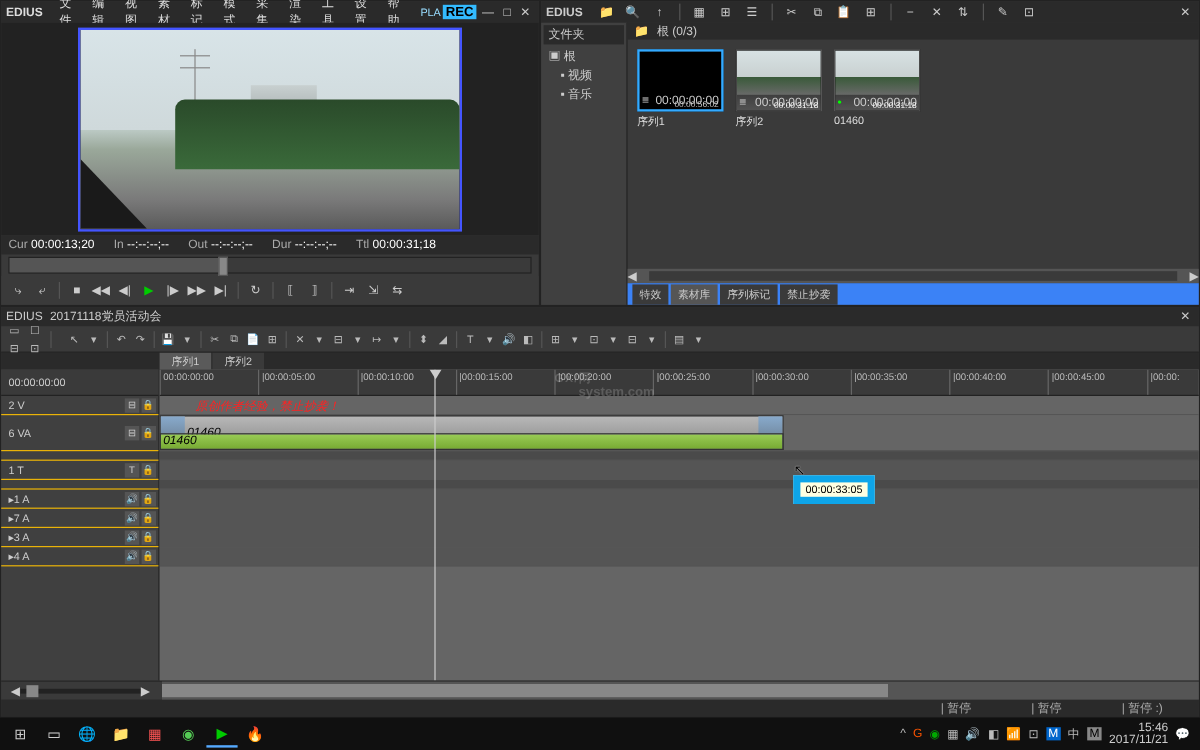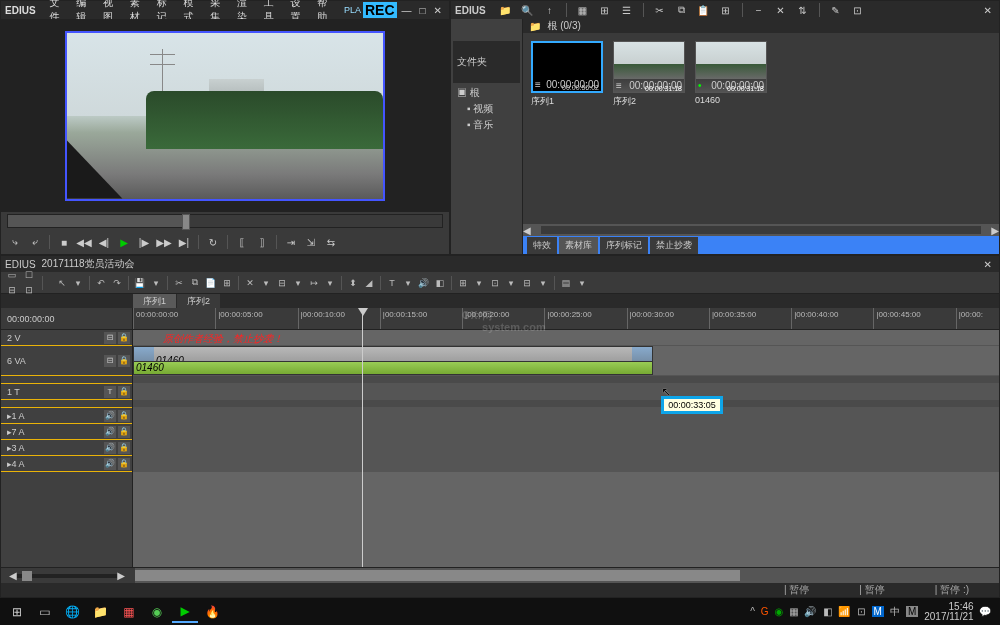--- a/index.html
+++ b/index.html
@@ -4,21 +4,21 @@
 <style>
 * { margin: 0; padding: 0; box-sizing: border-box; font-family: "Microsoft YaHei", Arial, sans-serif; font-size: 10px; user-select: none; }
 body { background: #000; width: 1000px; height: 625px; overflow: hidden; color: #ccc; position: relative; }
 .app { display: grid; grid-template-columns: 450px 1fr; grid-template-rows: 255px 1fr; height: 598px; }
 
 .preview { background: #3a3a3a; border: 1px solid #222; display: flex; flex-direction: column; }
 .prev-menubar { background: #2a2a2a; height: 18px; display: flex; align-items: center; padding: 0 4px; gap: 10px; color: #ddd; }
 .prev-menubar .brand { font-weight: bold; margin-right: 4px; }
 .prev-menubar .right { margin-left: auto; display: flex; gap: 2px; align-items: center; }
 .pla { color: #9df; font-size: 9px; }
-.rec { background: #3bf; color: #000; font-size: 14px; padding: 0 2px; font-weight: bold; }
+.rec { background: #3bf; color: #000; font-size: 11px; padding: 0 2px; font-weight: bold; }
 .winbtn { color: #ccc; padding: 0 3px; }
 .viewport { flex: 1; background: #222; display: flex; align-items: center; justify-content: center; }
 .videoframe { border: 2px solid #45f; width: 320px; height: 170px; position: relative; overflow: hidden; }
 .sky { position: absolute; inset: 0; background: linear-gradient(#d8e4e8 0%, #cfd9db 50%, #bccac5 50%, #9aa89a 60%, #7a7a7a 85%, #5a5a5a 100%); }
 .trees { position: absolute; left: 25%; right: 0; top: 35%; height: 35%; background: linear-gradient(#2a4a2a, #3a6a3a); border-radius: 8px 8px 0 0; }
 .bldg { position: absolute; left: 45%; top: 28%; width: 55px; height: 25px; background: linear-gradient(#c8d0d0, #a8b0b0); }
 .pylon { position: absolute; left: 30%; top: 10%; width: 1px; height: 50%; background: #888; }
 .pylon::before, .pylon::after { content: ""; position: absolute; top: 5px; left: -12px; width: 25px; height: 1px; background: #888; }
 .pylon::after { top: 15px; }
 .cardash { position: absolute; left: 0; bottom: 0; width: 25%; height: 35%; background: #1a1a1a; clip-path: polygon(0 0, 70% 100%, 0 100%); }
@@ -31,21 +31,21 @@
 .transport { background: #3a3a3a; height: 24px; display: flex; align-items: center; padding: 0 6px; gap: 4px; }
 .tbtn { color: #ccc; width: 16px; height: 16px; display: inline-flex; align-items: center; justify-content: center; font-size: 10px; }
 .tbtn.play { color: #0c0; }
 .vsep { width: 1px; height: 14px; background: #555; margin: 0 2px; }
 
 .bin { background: #3a3a3a; border: 1px solid #222; display: flex; flex-direction: column; }
 .bin-tb { background: #2a2a2a; height: 18px; display: flex; align-items: center; padding: 0 4px; gap: 6px; }
 .bin-tb .brand { font-weight: bold; margin-right: 6px; }
 .bin-body { flex: 1; display: flex; }
 .bin-tree { width: 72px; background: #404040; border-right: 1px solid #222; padding: 2px; }
-.tree-hdr { background: #2a2a2a; padding: 14px 4px; margin-bottom: 2px; margin-top: 20px; }
+.tree-hdr { background: #2a2a2a; padding: 1px 4px; margin-bottom: 2px; }
 .tree-node { padding: 1px 4px; }
 .tree-child { padding: 1px 4px 1px 14px; }
 .bin-main { flex: 1; display: flex; flex-direction: column; }
 .bin-mainhdr { background: #2a2a2a; height: 14px; display: flex; align-items: center; padding: 0 6px; gap: 6px; font-size: 9px; }
 .thumbs { flex: 1; padding: 8px; display: flex; gap: 10px; align-items: flex-start; }
 .thumb { width: 72px; }
 .thumb-img { width: 72px; height: 52px; background: #000; border: 1px solid #555; position: relative; overflow: hidden; }
 .thumb.sel .thumb-img { border: 2px solid #3af; }
 .thumb-vid { position: absolute; inset: 0; background: linear-gradient(#d8e2e4 0%, #c8d0d0 45%, #3a5a3a 45%, #6a6a6a 75%, #8a8a8a 100%); }
 .thumb-meta { position: absolute; bottom: 0; left: 0; right: 0; display: flex; justify-content: space-between; padding: 1px 2px; font-size: 7px; background: rgba(0,0,0,0.4); }
@@ -80,21 +80,21 @@
 .clip-v { position: absolute; left: 0; top: 0; bottom: 0; background: linear-gradient(#b8b8b8, #888); border: 1px solid #333; width: 60%; display: flex; align-items: center; font-size: 8px; color: #000; }
 .clip-v .cimg { width: 20px; height: 100%; background: linear-gradient(#8ac, #678); margin-right: 2px; }
 .clip-v .cimg2 { position: absolute; right: 0; width: 20px; height: 100%; background: linear-gradient(#8ac, #678); }
 .clip-a { position: absolute; left: 0; top: 0; bottom: 0; background: linear-gradient(#9c5, #7a3); border: 1px solid #333; width: 60%; font-size: 8px; color: #000; padding-left: 2px; }
 .redtext { position: absolute; left: 0; top: 0; color: #f22; font-size: 10px; padding: 2px 30px; z-index: 5; }
 .watermark { position: absolute; left: 38%; top: -20px; font-size: 34px; color: rgba(200,200,200,0.25); font-weight: bold; pointer-events: none; z-index: 6; letter-spacing: 1px; }
 .watermark small { font-size: 11px; display: block; margin-top: -6px; margin-left: 20px; letter-spacing: 0; }
 .playhead { position: absolute; top: 0; bottom: 0; border-left: 1px solid #ccc; left: 26.5%; z-index: 4; }
 .playhead::before { content: ""; position: absolute; top: 0; left: -5px; width: 0; height: 0; border-left: 5px solid transparent; border-right: 5px solid transparent; border-top: 8px solid #ccc; }
 .cursor-arrow { position: absolute; left: 61%; top: 77px; z-index: 10; font-size: 12px; color: #000; text-shadow: 0 0 1px #fff; }
-.tooltip { position: absolute; left: 61%; top: 88px; background: #ffffe1; border: 3px solid #0ea5e9; padding: 1px 4px; font-size: 9px; color: #000; z-index: 10; }
+.tooltip { position: absolute; left: 61%; top: 88px; background: #ffffe1; border: 6px solid #0ea5e9; padding: 1px 4px; font-size: 9px; color: #000; z-index: 10; }
 .tl-bottom { height: 16px; background: #3a3a3a; border-top: 1px solid #222; display: flex; }
 .zoom-slider { width: 132px; height: 100%; display: flex; align-items: center; padding: 0 8px; }
 .zoom-track { flex: 1; height: 4px; background: #222; position: relative; }
 .zoom-thumb { position: absolute; left: 5%; top: -3px; width: 10px; height: 10px; background: #888; }
 .hscroll { flex: 1; height: 100%; background: #555; position: relative; margin-left: 2px; }
 .hscroll-thumb { position: absolute; left: 0; width: 70%; top: 2px; bottom: 2px; background: #888; }
 .status { height: 14px; background: #2a2a2a; display: flex; align-items: center; padding: 0 10px; gap: 40px; justify-content: flex-end; font-size: 9px; color: #aaa; }
 .status span:last-child { margin-right: 10px; }
 
 .taskbar { position: absolute; bottom: 0; left: 0; right: 0; height: 27px; background: #101010; display: flex; align-items: center; padding: 0 4px; gap: 2px; }
@@ -132,20 +132,27 @@
       </span>
     </div>
     <div class="viewport">
       <div class="videoframe">
         <div class="sky"></div>
         <div class="pylon"></div>
         <div class="bldg"></div>
         <div class="trees"></div>
         <div class="cardash"></div>
       </div>
+    </div>
+    <div class="timecodes">
+      <span><span>Cur</span> <b>00:00:13;20</b></span>
+      <span><span>In</span> <b>--:--:--;--</b></span>
+      <span><span>Out</span> <b>--:--:--;--</b></span>
+      <span><span>Dur</span> <b>--:--:--;--</b></span>
+      <span><span>Ttl</span> <b>00:00:31;18</b></span>
     </div>
     <div class="scrubber">
       <div class="scrub-fill"></div>
         <div class="scrub-cap"></div>
     </div>
     <div class="transport">
       <span class="tbtn">⤷</span>
       <span class="tbtn">⤶</span>
       <span class="vsep"></span>
       <span class="tbtn">■</span>

